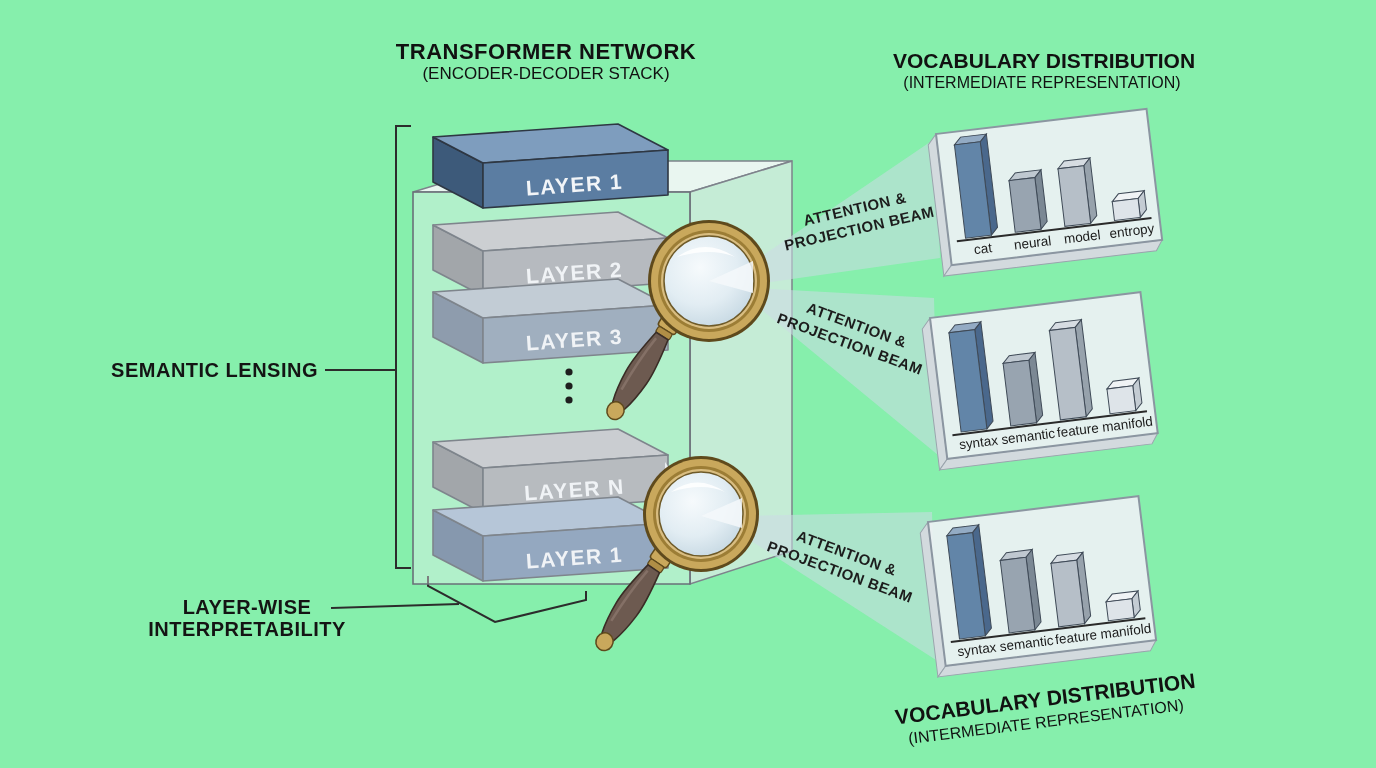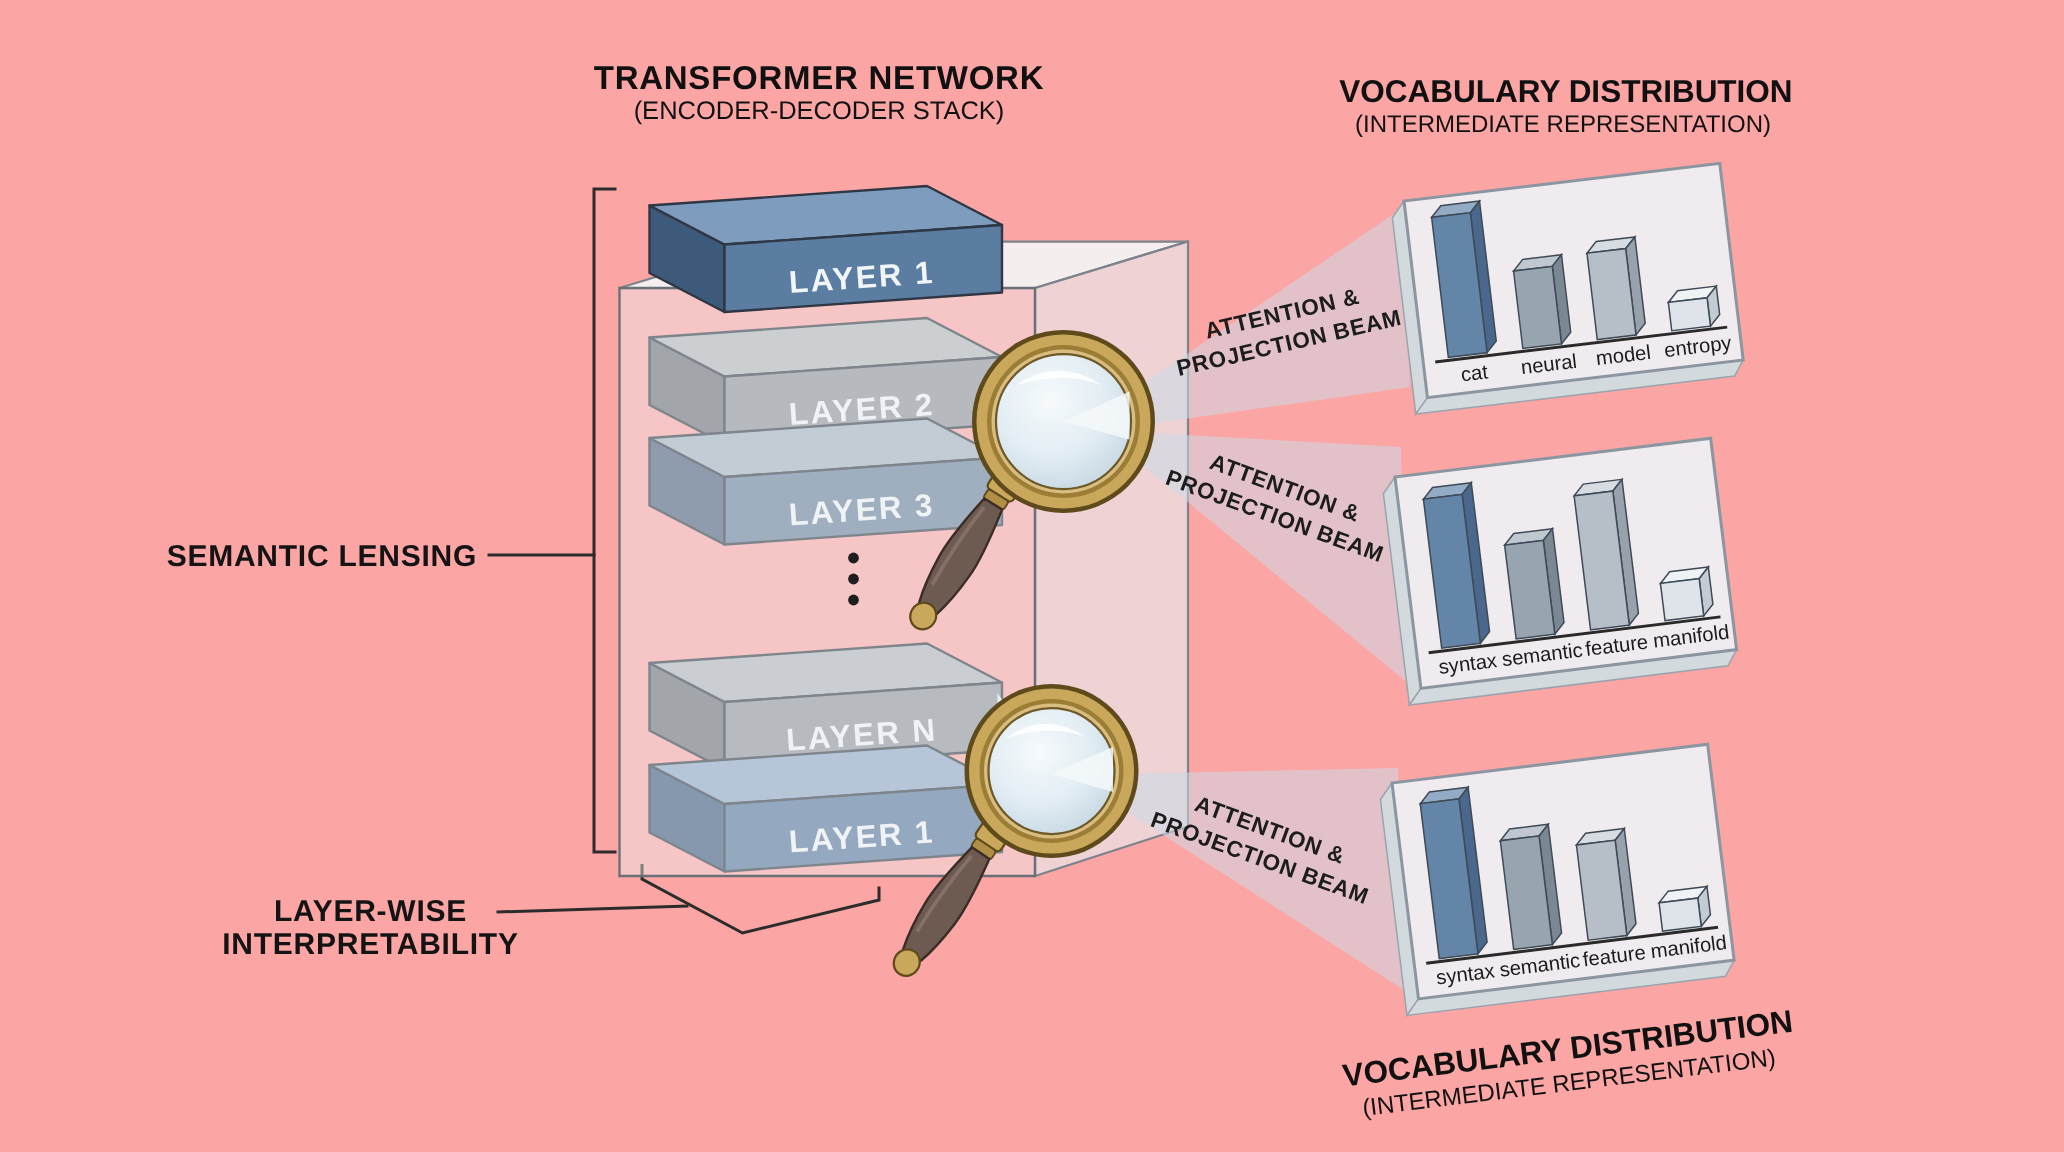--- a/index.html
+++ b/index.html
@@ -1,16 +1,16 @@
 <!DOCTYPE html>
 <html><head>
 <meta charset="utf-8">
 <style>
   html,body{margin:0;padding:0;background:#ffffff;}
-  .canvas-wrap{width:1376px;height:768px;position:relative;background:#fca5a5;overflow:hidden;text-align:right;}
+  .canvas-wrap{width:1376px;height:768px;position:relative;background:#86efac;overflow:hidden;text-align:right;}
   svg{font-family:"Liberation Sans", sans-serif;}
   .h-title{font-size:22px;font-weight:bold;fill:#111;letter-spacing:.5px;}
   .h-sub{font-size:17px;fill:#111;}
   .h-title2{font-size:21px;font-weight:bold;fill:#111;}
   .h-sub2{font-size:16px;fill:#111;}
   .side-label{font-size:20px;font-weight:bold;fill:#141414;letter-spacing:.5px;}
   .layer-label{font-size:21px;font-weight:bold;fill:#f2f5f8;letter-spacing:1.5px;}
   .beam-label{font-size:15px;font-weight:bold;fill:#1c1c1c;letter-spacing:.5px;}
   .bar-label{font-size:13.5px;fill:#1b1b1b;}
   .outline{stroke:#2e3743;stroke-width:1.6;stroke-linejoin:round;}

